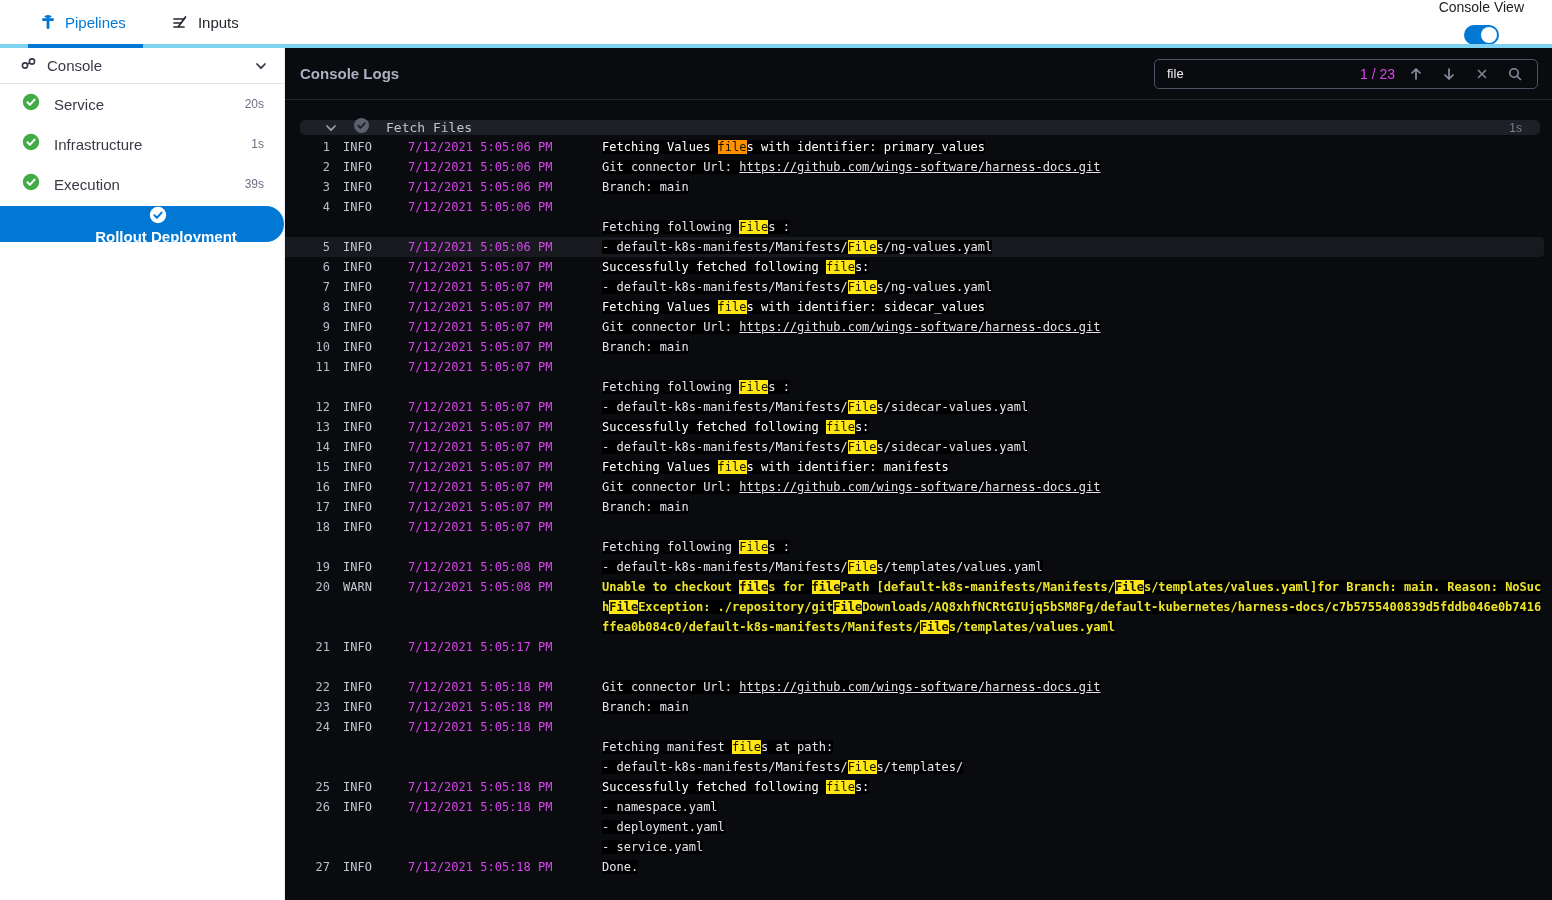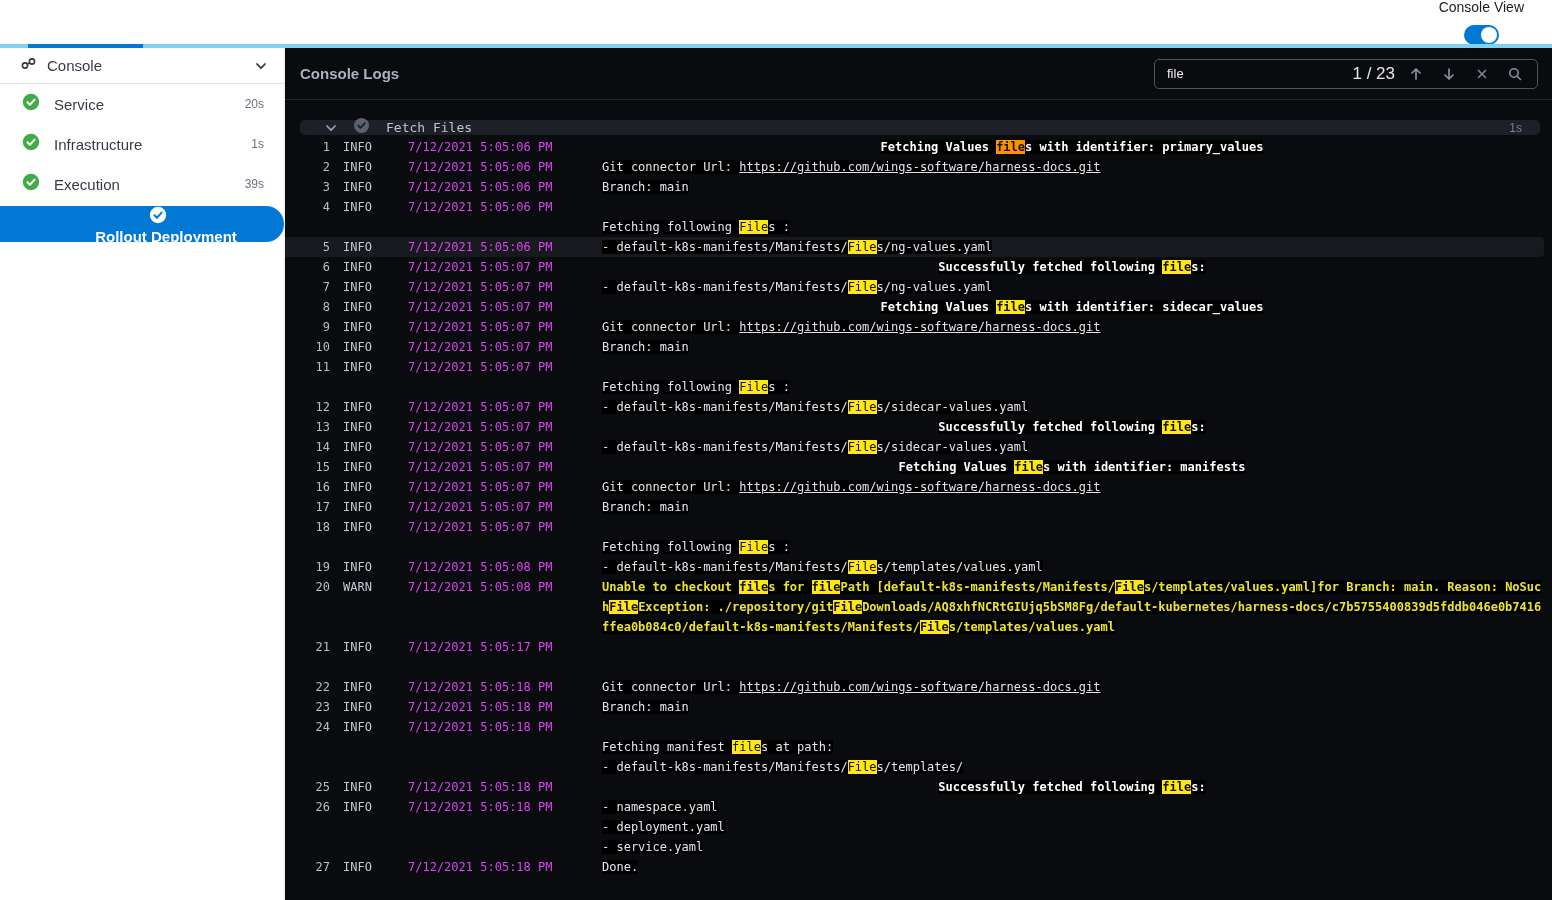--- a/index.html
+++ b/index.html
@@ -38,50 +38,75 @@
 
   
   .console { flex:1; background:#0a0b0e; display:flex; flex-direction:column; overflow:hidden; }
   .console-header { height:52px; display:flex; align-items:center; padding:0 14px 0 15px;
     border-bottom:1px solid #212329; }
   .console-title { font-size:15px; font-weight:700; color:#aeafc0; }
   .searchbox { margin-left:auto; width:384px; height:30px; border:1px solid #505264; border-radius:5px;
     display:flex; align-items:center; padding:0 10px 0 12px; background:#0a0b0e; }
   .searchbox input { background:transparent; border:none; outline:none; color:#f2f2f6;
     font-size:13px; width:160px; font-family:"Liberation Sans", sans-serif; }
-  .search-counter { margin-left:auto; font-size:17px; color:#e5e5e5; white-space:nowrap; }
+  .search-counter { margin-left:auto; font-size:14px; color:#d946ef; white-space:nowrap; }
   .sicon { display:flex; align-items:center; justify-content:center; width:24px; height:24px;
     margin-left:9px; cursor:pointer; color:#8c8ea1; }
 
   .log-scroll { flex:1; padding:0 0 0 0; }
   .section-header { margin:20px 12px 0 15px; height:15px; background:#1d2027; border-radius:5px;
     display:flex; align-items:center; padding:0 18px 0 24px; cursor:pointer; }
   .section-header .shev { display:flex; margin-right:15px; }
   .section-title { font-family:"DejaVu Sans Mono", monospace; font-size:13px; color:#c0c3cd; margin-left:16px; }
   .section-dur { margin-left:auto; font-size:12px; color:#7c7f8e; }
 
   .log-rows { margin-top:2px; }
   .log-row { display:flex; min-height:20px; line-height:20px; padding:0 10px 0 15px;
     font-family:"DejaVu Sans Mono", monospace; font-size:12px; }
   .log-row.marked { background:#17191f; border-radius:0 4px 4px 0; margin-right:8px; }
   .ln { width:30px; text-align:right; color:#b9bcc7; flex:none; }
   .lvl { width:36px; margin-left:13px; color:#c6c8d1; flex:none; }
   .time { width:150px; margin-left:29px; color:#d946ef; flex:none; white-space:nowrap; }
   .msg { margin-left:44px; flex:1; white-space:pre-wrap; word-break:break-all; color:#e4e5ec; }
   .msg .seg { background:#000000; }
-  .msg.bold { font-weight:700; color:#ffffff;text-align:center; }
+  .msg.bold { font-weight:400; color:#ffffff; }
   .msg.warn { font-weight:700; color:#ebe32a; }
   .msg .seg.hl-y { background:#ffe714; color:#141400; }
   .msg .seg.hl-o { background:#ff9100; color:#141400; }
   .msg .seg.lnk { text-decoration:underline; cursor:pointer; }
 </style>
 </head>
 <body>
 
 <div class="topnav">
+  <div class="tabs">
+    <div class="tab active">
+      <span class="ticon">
+        <svg width="16" height="16" viewBox="0 0 16 16">
+            <g fill="#0278d5">
+          <rect x="6.6" y="1" width="2.8" height="14" rx="1.2"></rect>
+          <rect x="2" y="4.2" width="12" height="2.8" rx="1.2"></rect>
+          <rect x="4.6" y="1.6" width="6.8" height="2" rx="1"></rect>
+        </g>
+          </svg>
+      </span>
+      <span>Pipelines</span>
+    </div>
+    <div class="tab">
+      <span class="ticon">
+        <svg width="17" height="17" viewBox="0 0 17 17" fill="none" stroke="#22272d" stroke-width="1.7" stroke-linecap="round">
+          <line x1="2" y1="5" x2="12" y2="5"></line>
+            <line x1="2" y1="9" x2="9" y2="9"></line>
+            <line x1="2" y1="13" x2="12" y2="13"></line>
+          <line x1="13.5" y1="3" x2="6.5" y2="12.5"></line>
+        </svg>
+      </span>
+      <span>Inputs</span>
+    </div>
+  </div>
   <div class="nav-right">
     <span class="console-view-label">Console View</span>
     <div class="toggle">
         <div class="knob"></div>
       </div>
   </div>
 </div>
 <div class="accentbar">
   <div class="active-seg"></div>
 </div>

